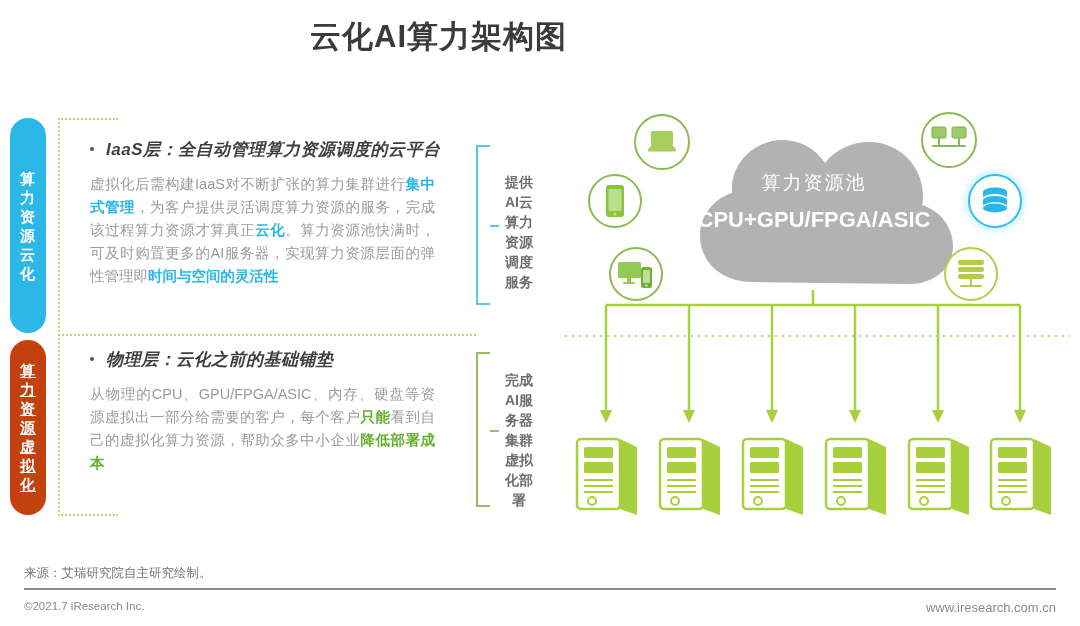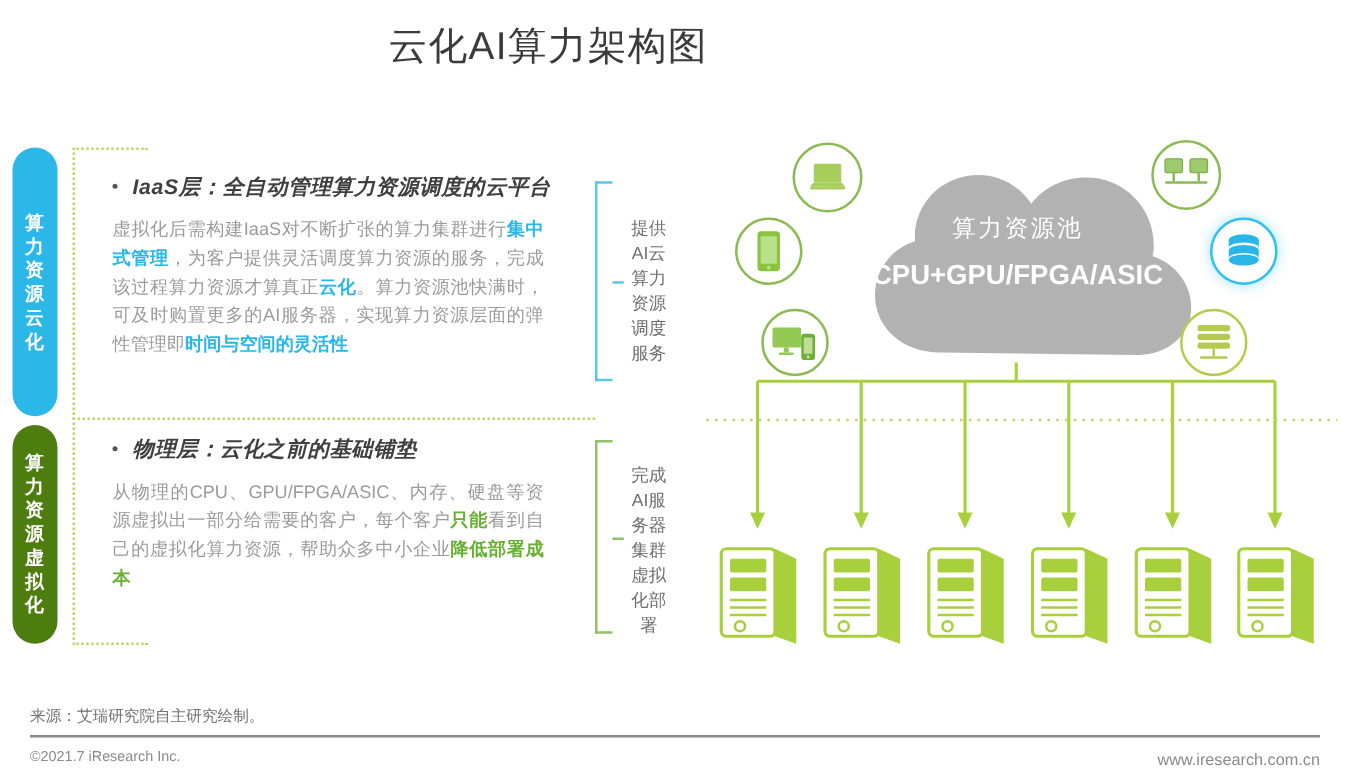--- a/index.html
+++ b/index.html
@@ -9,41 +9,41 @@
     font-family:"Liberation Sans","DejaVu Sans",sans-serif;
     position:relative;overflow:hidden;
     -webkit-font-smoothing:antialiased;
   }
   .page{position:absolute;inset:0;}
 
   
   .title{
     position:absolute;left:0;top:16px;width:877px;
     text-align:center;
-    font-size:31px;font-weight:normal;color:#3b3b3b;
+    font-size:31px;font-weight:bold;color:#3b3b3b;
     letter-spacing:1px;
   }
 
   
   .pill{
     position:absolute;
     width:36px;
     border-radius:18px;
     color:#ffffff;
     font-size:15px;font-weight:bold;
     line-height:19px;
     letter-spacing:1px;
     display:flex;align-items:center;justify-content:center;
     text-align:center;
     box-sizing:border-box;
     padding:4px 12px;
   }
   .pill span{display:block;width:17px;word-break:break-all;}
   .pill-blue{left:10px;top:118px;height:215px;background:#2bb8e8;}
-  .pill-green{left:10px;top:340px;height:175px;background:#4d7c0f;}
+  .pill-green{left:10px;top:340px;height:175px;background:#c2410c;text-decoration:underline;}
 
   
   .dash-v{
     position:absolute;left:58px;top:118px;width:0;height:398px;
     border-left:2px dotted #c3d46a;
   }
   .dash-h-top{
     position:absolute;left:58px;top:118px;width:60px;height:0;
     border-top:2px dotted #c3d46a;
   }
@@ -90,21 +90,21 @@
   .bracket:after{
     content:"";position:absolute;left:12px;top:50%;
     width:9px;height:0;border-top:2px solid;
     border-color:inherit;
   }
   .bracket-blue{left:476px;top:145px;height:160px;border-color:#5bc6e8;}
   .bracket-green{left:476px;top:352px;height:155px;border-color:#92bf6a;}
 
   .vtext{
     position:absolute;
-    font-size:14px;line-height:20px;font-weight:normal;
+    font-size:14px;line-height:20px;font-weight:bold;
     color:#6e6e6e;
     width:34px;text-align:center;word-break:break-all;
   }
   .vtext-top{left:502px;top:172px;}
   .vtext-bottom{left:502px;top:370px;}
 
   
   .cloud-wrap{position:absolute;left:664px;top:122px;width:300px;height:175px;}
   .cloud-svg{position:absolute;left:0;top:0;}
   .cloud-t1{

